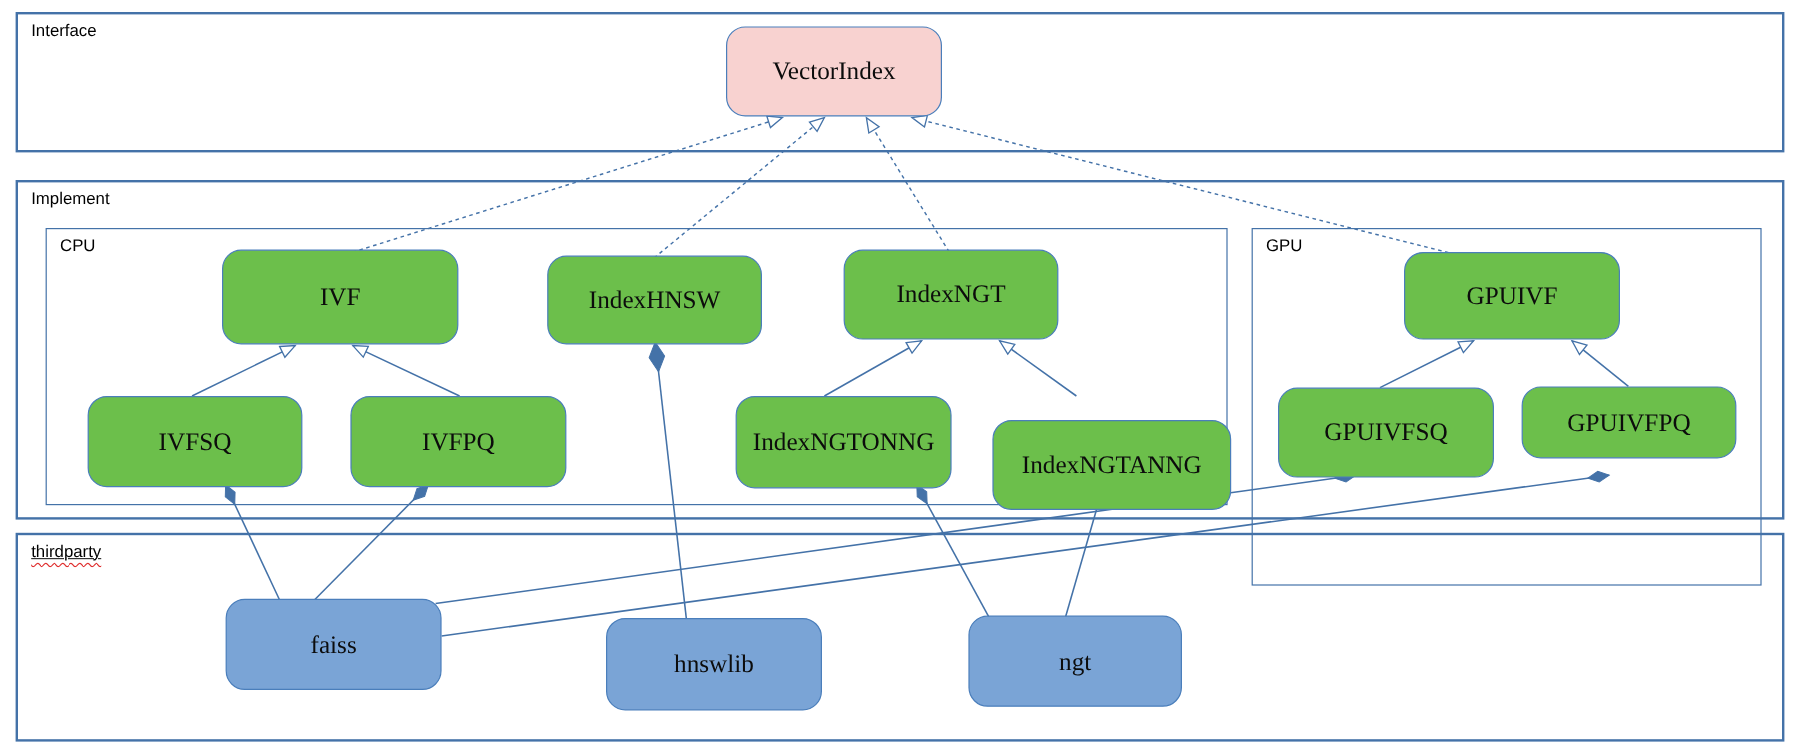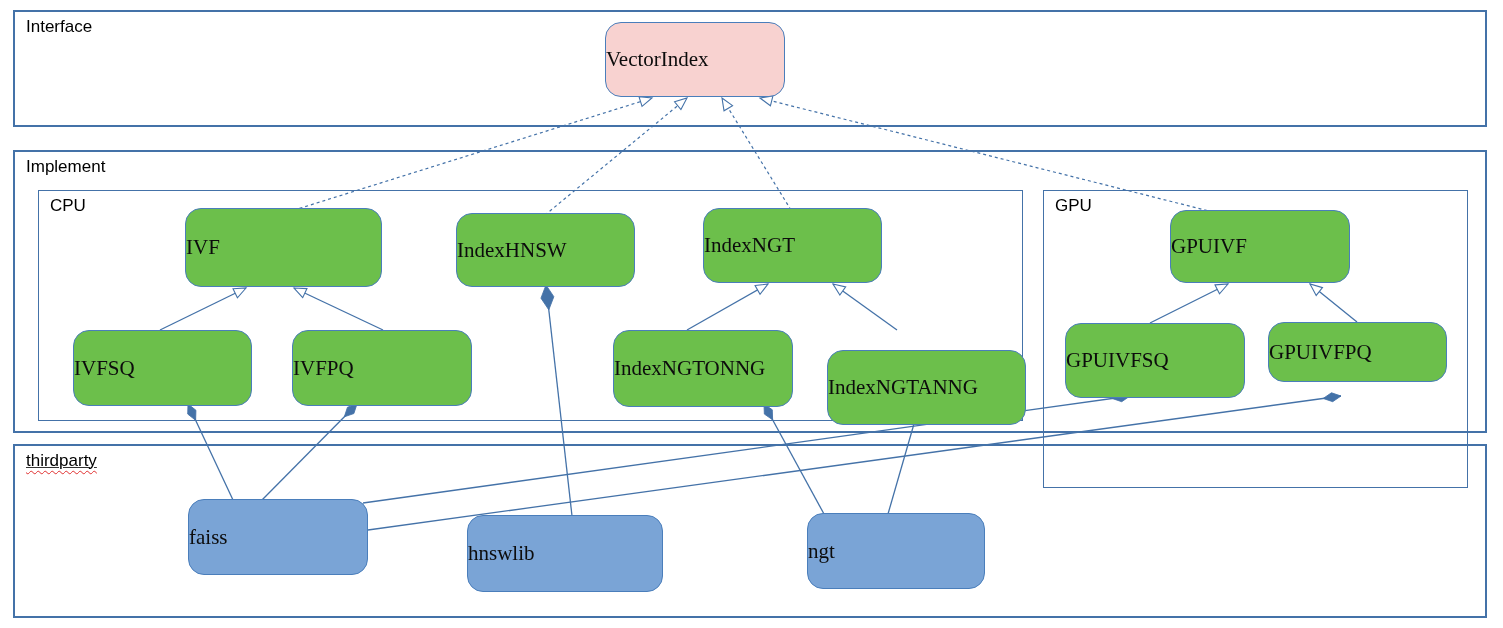--- a/index.html
+++ b/index.html
@@ -16,21 +16,21 @@
   .frame {
     position:absolute;
     box-sizing:border-box;
     border:2px solid var(--frame-border);
     background:transparent;
   }
   .frame.inner { border-width:1.4px; }
   .frame-label {
     position:absolute;
     top:5px; left:11px;
-    font-size:17px;
+    font-size:14px;
     color:#000;
     white-space:nowrap;
   }
   .squiggle-outer {
     text-decoration-line: underline;
     text-decoration-color:#333;
     text-decoration-thickness:1px;
   }
   .squiggle-inner {
     text-decoration-line: underline;
@@ -39,21 +39,21 @@
     text-decoration-thickness:1px;
     text-underline-offset:4px;
   }
 
   .node {
     position:absolute;
     box-sizing:border-box;
     border-radius:16px;
     display:flex;
     align-items:center;
-    justify-content:flex-start;
+    justify-content:center;
     font-family:"Liberation Serif", serif;
     font-size:21px;
     color:#0c0c0c;
     text-align:center;
   }
   .node-interface {
     background:var(--interface-fill);
     border:1.8px solid var(--node-border);
   }
   .node-impl {
@@ -161,20 +161,20 @@
       </div>
       <div class="node node-impl" style="left: 1065px; top: 323px; width: 180px; height: 75px;">
         <span>GPUIVFSQ</span>
       </div>
       <div class="node node-impl" style="left: 1268px; top: 322px; width: 179px; height: 60px;">
         <span>GPUIVFPQ</span>
       </div>
       <div class="node node-thirdparty" style="left: 188px; top: 499px; width: 180px; height: 76px;">
         <span>faiss</span>
       </div>
-      <div class="node node-thirdparty" style="left: 467px; top: 515px; width: 196px; height: 77px;">
+      <div class="node node-thirdparty" style="left: 505px; top: 515px; width: 180px; height: 77px;">
         <span>hnswlib</span>
       </div>
       <div class="node node-thirdparty" style="left: 772px; top: 513px; width: 178px; height: 76px; margin-left: 35px;">
         <span>ngt</span>
       </div>
     </div>
 </div>
 
 </body></html>

